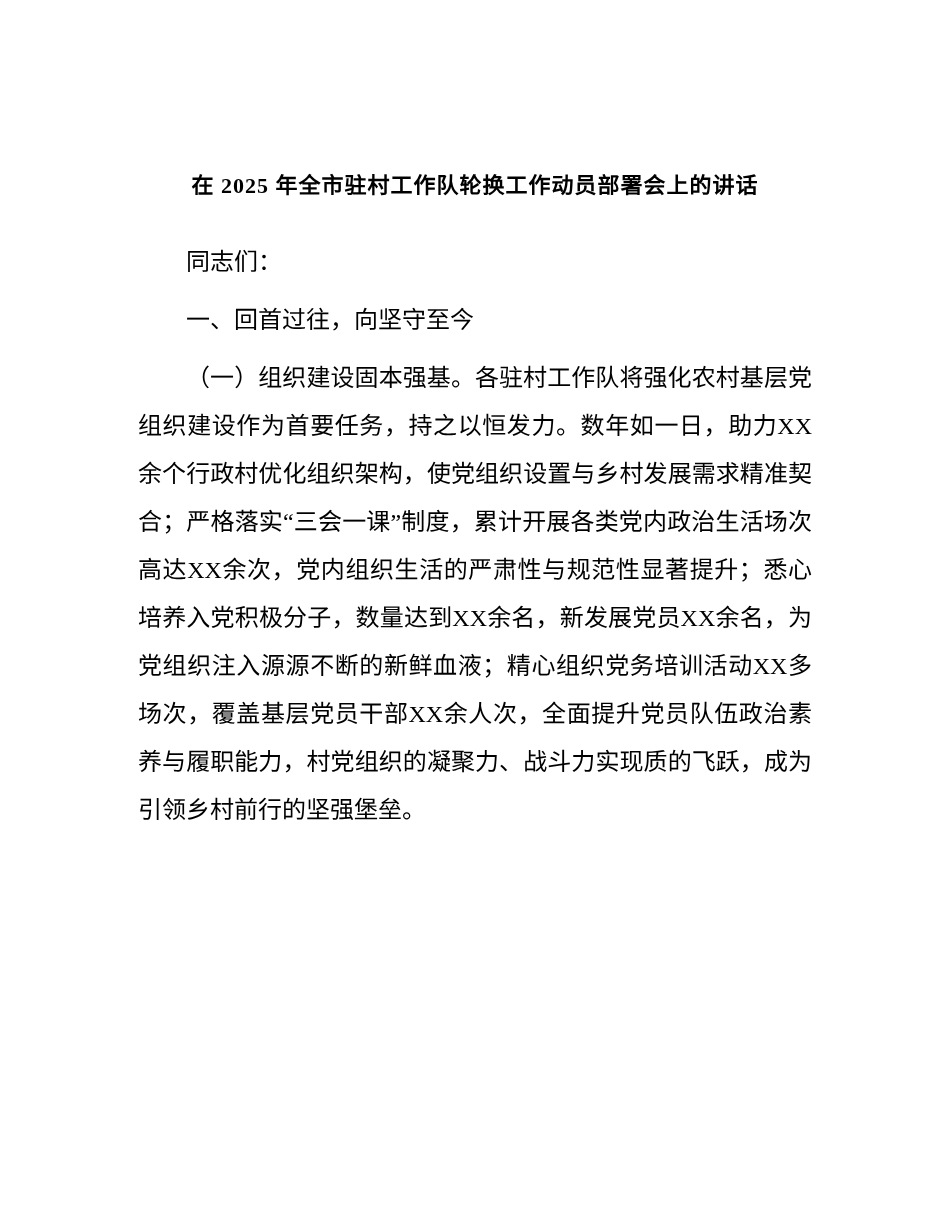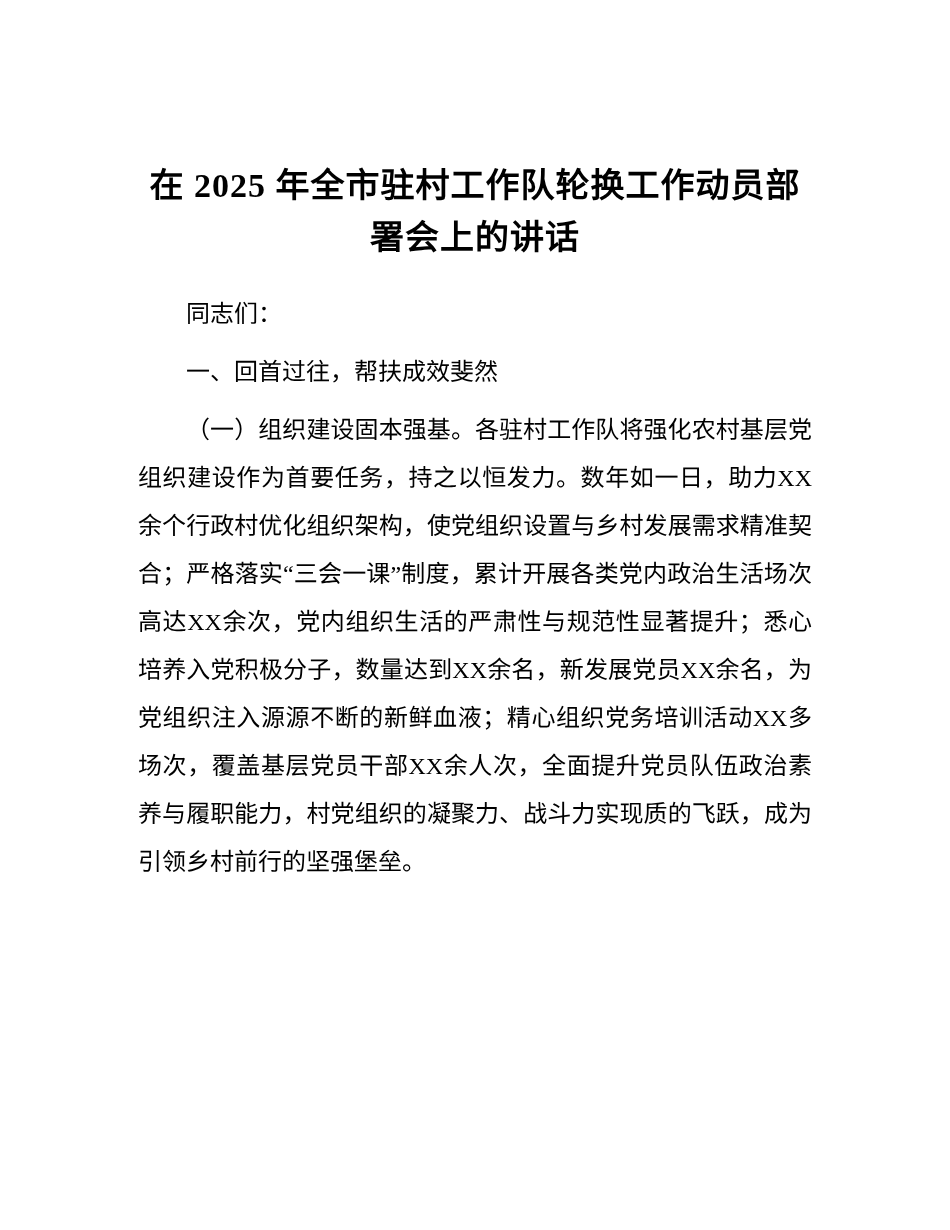--- a/index.html
+++ b/index.html
@@ -15,21 +15,21 @@
     box-sizing: border-box;
   }
   .page {
     width: 950px;
     min-height: 1230px;
     box-sizing: border-box;
     padding: 160px 138px 60px 138px;
     background: #ffffff;
   }
   .doc-title {
-    font-size: 34px;
+    font-size: 22px;
     font-weight: 700;
     line-height: 52px;
     text-align: center;
     margin: 0 0 26px 0;
     letter-spacing: 1px;
   }
   .paragraph {
     font-size: 24px;
     line-height: 48px;
     text-align: justify;
@@ -44,16 +44,16 @@
 </style>
 </head>
 <body>
 
 <div class="page">
   <h1 class="doc-title">在 2025 年全市驻村工作队轮换工作动员部署会上的讲话</h1>
 
   <p class="paragraph">同志们：</p>
 
 
-  <p class="paragraph spaced">一、回首过往，帮扶成效斐然</p>
+  <p class="paragraph spaced">一、回首过往，向坚守至今</p>
 
   <p class="paragraph spaced">（一）组织建设固本强基。各驻村工作队将强化农村基层党组织建设作为首要任务，持之以恒发力。数年如一日，助力XX余个行政村优化组织架构，使党组织设置与乡村发展需求精准契合；严格落实“三会一课”制度，累计开展各类党内政治生活场次高达XX余次，党内组织生活的严肃性与规范性显著提升；悉心培养入党积极分子，数量达到XX余名，新发展党员XX余名，为党组织注入源源不断的新鲜血液；精心组织党务培训活动XX多场次，覆盖基层党员干部XX余人次，全面提升党员队伍政治素养与履职能力，村党组织的凝聚力、战斗力实现质的飞跃，成为引领乡村前行的坚强堡垒。</p>
 </div>
 
 </body></html>

